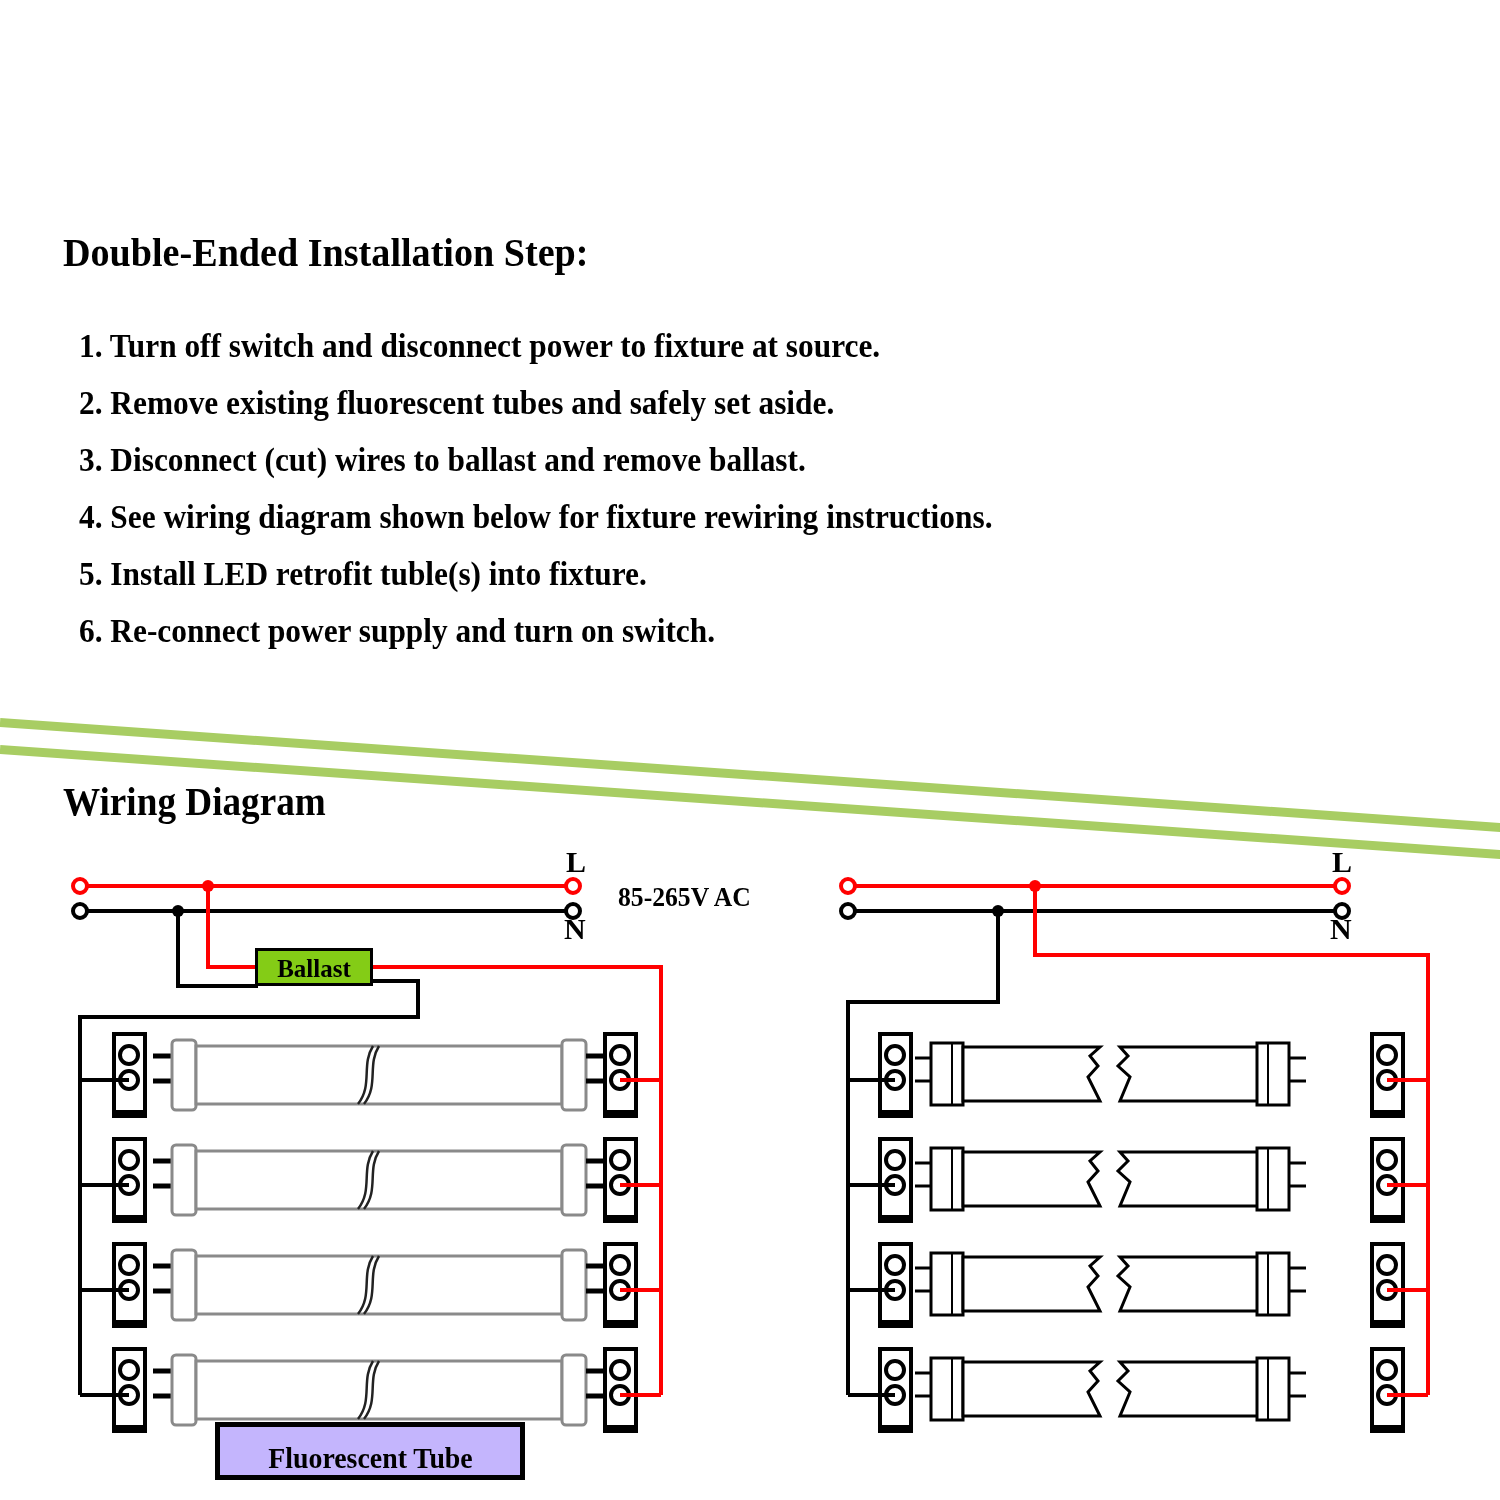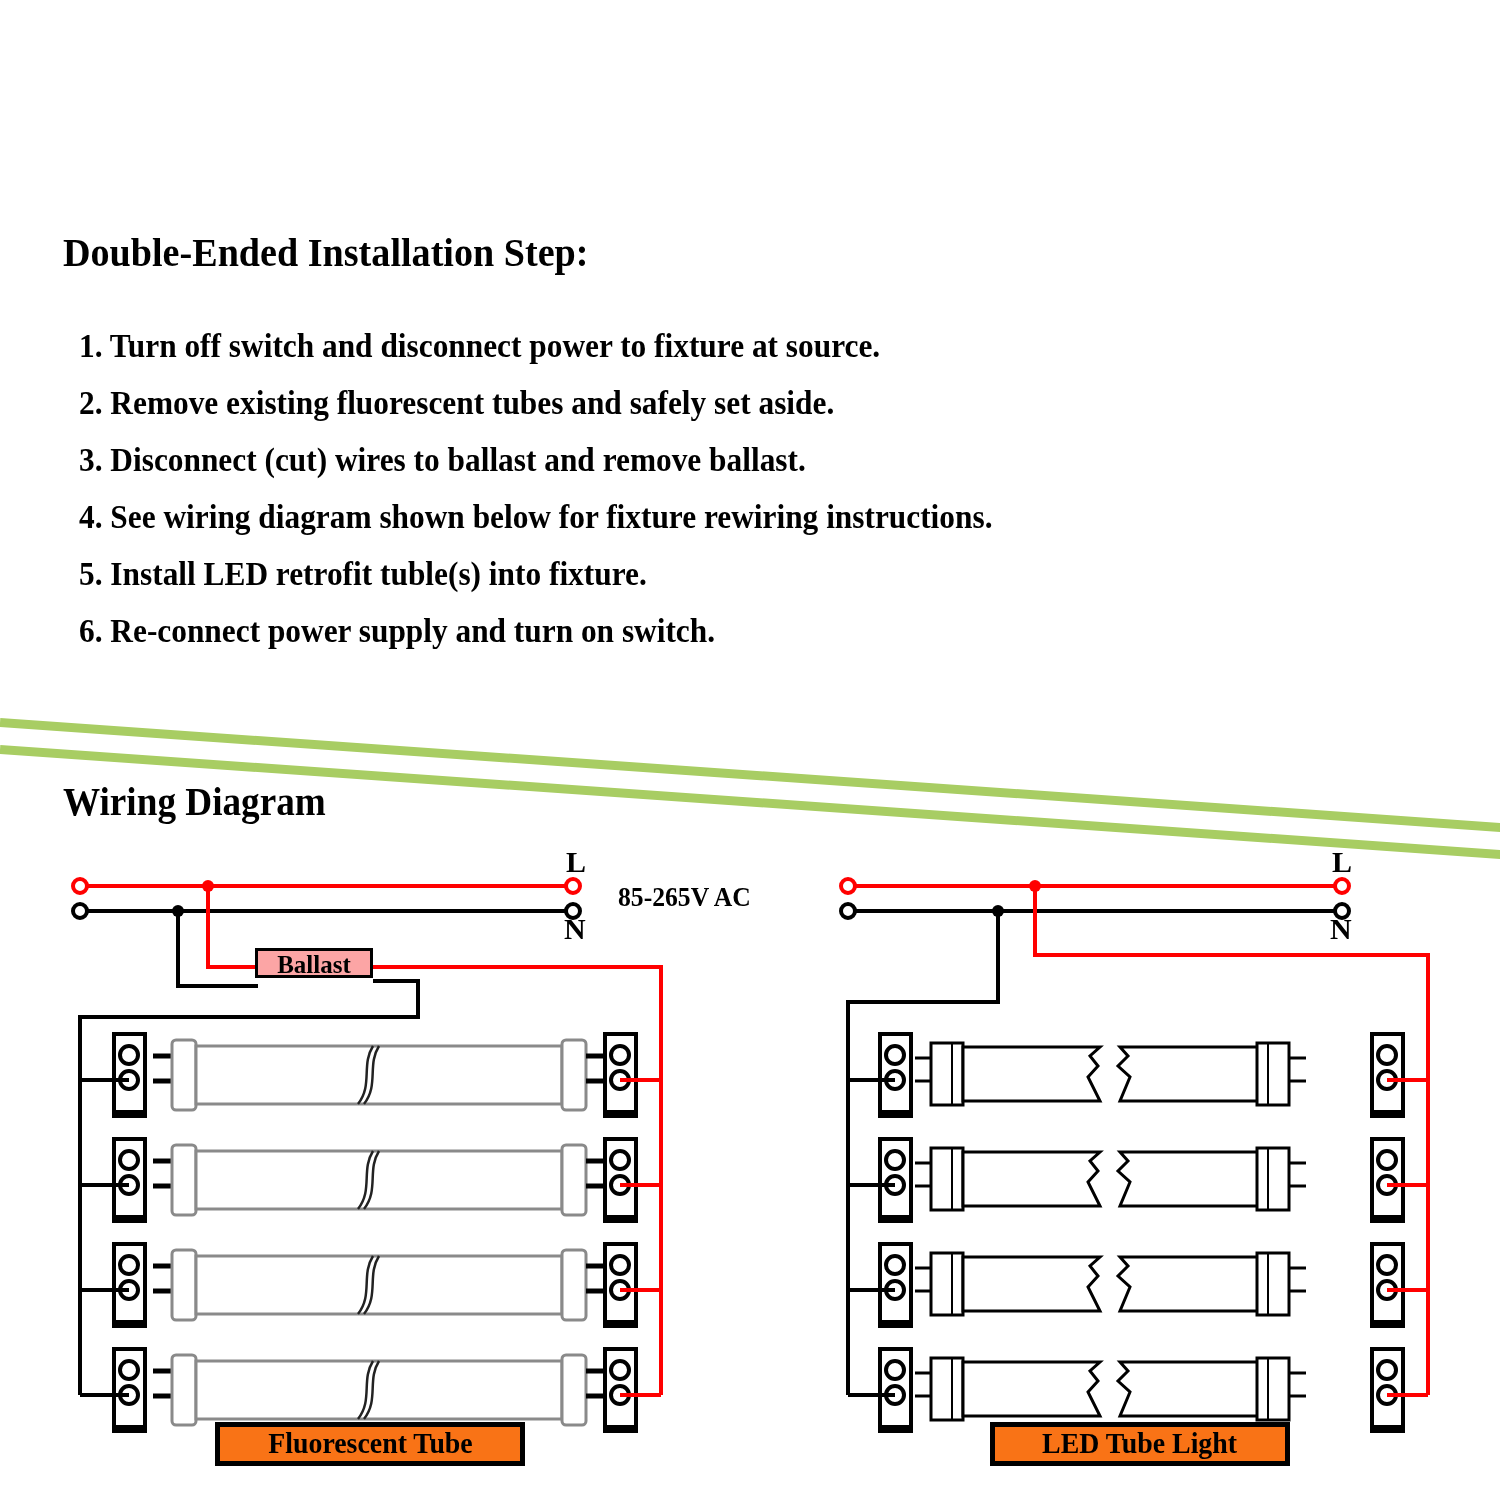--- a/index.html
+++ b/index.html
@@ -59,33 +59,33 @@
   .ln-label{
     position:absolute;font-family:"Liberation Serif", serif;
     font-weight:bold;font-size:30px;color:#000;
   }
   #lbl-L-left{left:566px;top:845px;}
   #lbl-N-left{left:564px;top:912px;}
   #lbl-L-right{left:1332px;top:845px;}
   #lbl-N-right{left:1330px;top:912px;}
 
   .ballast-box{
-    position:absolute;left:255px;top:948px;width:118px;height:30px;
-    background:#fca5a5;border:3px solid #000;box-sizing:border-box;
-    display:flex;align-items:flex-start;justify-content:center;
+    position:absolute;left:255px;top:948px;width:118px;height:38px;
+    background:#84cc16;border:3px solid #000;box-sizing:border-box;
+    display:flex;align-items:flex-end;justify-content:center;
   }
   .ballast-box span{
     font-family:"Liberation Serif", serif;font-weight:bold;font-size:25px;color:#000;
     white-space:nowrap;
   }
 
   
   .cap-box{
-    position:absolute;height:44px;background:#f97316;border:5px solid #000;
-    box-sizing:border-box;display:flex;align-items:flex-start;justify-content:center;
+    position:absolute;height:58px;background:#c4b5fd;border:5px solid #000;
+    box-sizing:border-box;display:flex;align-items:flex-end;justify-content:center;
   }
   .cap-box span{
     font-family:"Liberation Serif", serif;font-weight:bold;font-size:29px;color:#000;
     white-space:nowrap;transform:scaleX(0.96);
   }
   #cap-fluorescent{left:215px;top:1422px;width:310px;}
   #cap-led{left:990px;top:1422px;width:300px;}
 </style>
 </head>
 <body>
@@ -352,17 +352,14 @@
 
   <div class="volt-label">85-265V AC</div>
 
   <div class="ballast-box">
     <span>Ballast</span>
   </div>
 
   <div class="cap-box" id="cap-fluorescent">
     <span>Fluorescent Tube</span>
   </div>
-  <div class="cap-box" id="cap-led">
-    <span>LED Tube Light</span>
-  </div>
 
 </div>
 
 </body></html>

